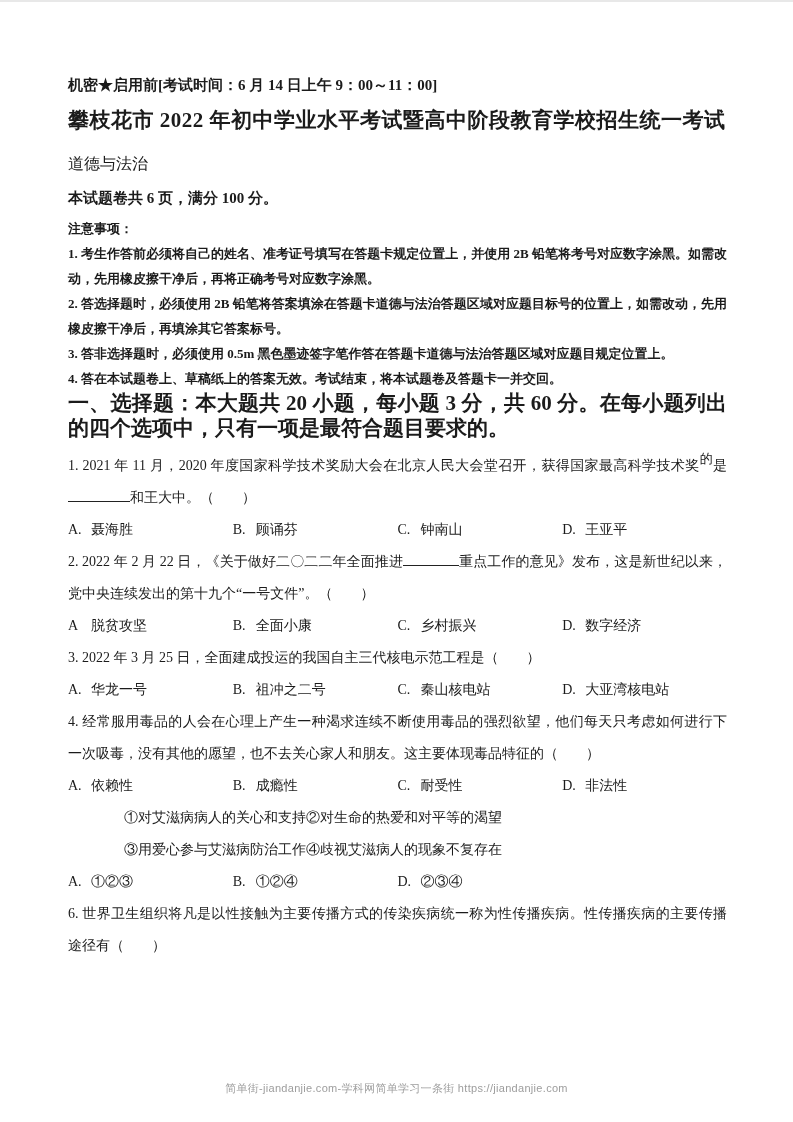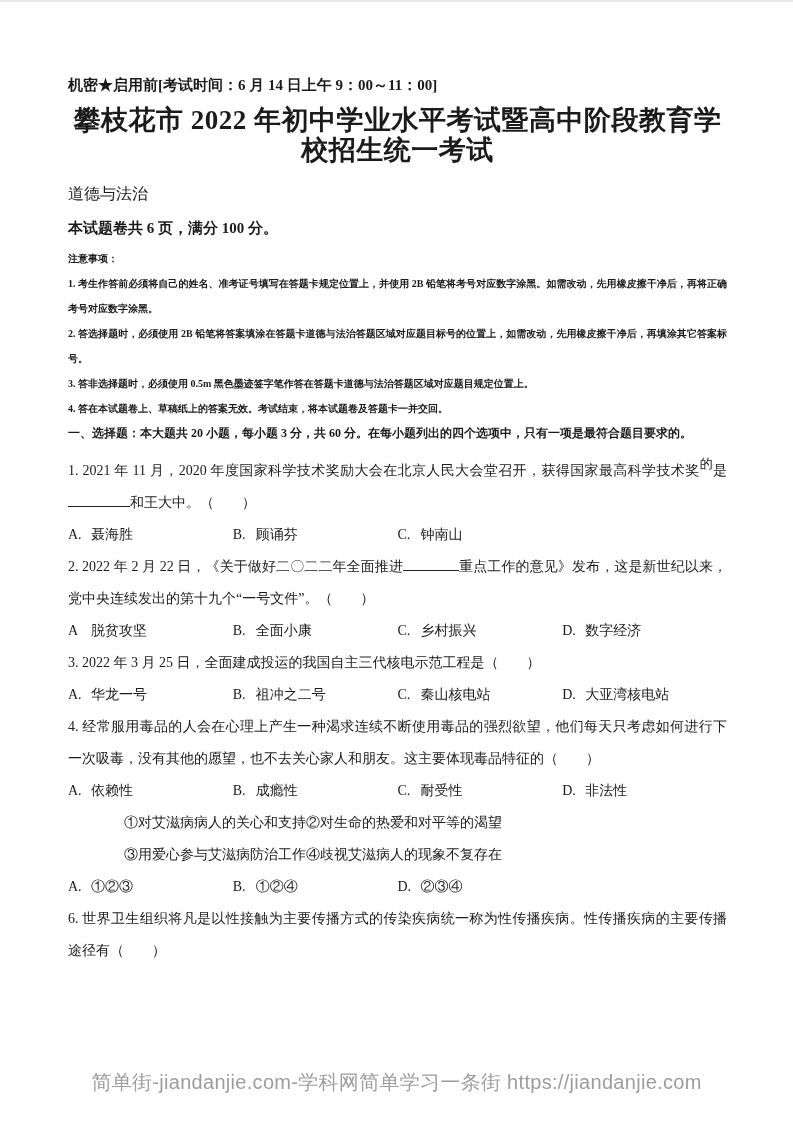--- a/index.html
+++ b/index.html
@@ -16,53 +16,52 @@
     overflow: hidden;
   }
   
   .secrecy {
     font-size: 15px;
     font-weight: bold;
     line-height: 22px;
   }
   .title {
     margin: 9px 0 0 0;
-    font-size: 27px;
-    font-weight: bold;
-    text-align: center;
+    font-size: 21px;
+    font-weight: bold;
     line-height: 30px;
     letter-spacing: 0.5px;
   }
   .subject {
     margin: 15px 0 0 0;
     font-size: 16px;
     font-weight: normal;
     line-height: 28px;
   }
   .paper-info {
     margin-top: 9px;
     font-size: 15px;
     font-weight: bold;
     text-align: left;
     line-height: 22px;
   }
   
   .notes {
     margin-top: 7px;
-    font-size: 10px;
+    font-size: 13px;
     font-weight: bold;
     line-height: 25px;
   }
   .notes p {
     margin: 0;
     text-align: justify;
   }
   .section-title {
     margin: 0;
-    font-size: 12px;
+    font-size: 21px;
     font-weight: bold;
     line-height: 25px;
     text-align: justify;
   }
   
   .questions {
     margin-top: 9px;
     font-size: 14px;
     line-height: 32px;
   }
@@ -98,21 +97,21 @@
   .pair { display: flex; min-height: 32px; text-align: right; }
   .pair .item-first { width: 238px; }
   
   .footer {
     position: absolute;
     left: 0;
     right: 0;
     bottom: 28px;
     text-align: center;
     font-family: "Liberation Sans", "DejaVu Sans", sans-serif;
-    font-size: 20px;
+    font-size: 11px;
     color: #9d9d9d;
     letter-spacing: 0.3px;
   }
 </style>
 </head>
 <body>
 
 <div class="page">
 
   <div class="secrecy">机密★启用前[考试时间：6 月 14 日上午 9：00～11：00]</div>
@@ -135,20 +134,21 @@
 
   <div class="questions">
 
     <div class="question">
       <div class="qline just"><span>1. 2021 年 11 月，2020 年度国家科学技术奖励大会在北京人民大会堂召开，获得国家最高科学技术奖</span><span class="sup">的</span><span>是</span></div>
       <div class="qline"><span class="blank"></span><span>和王大中。（　　）</span></div>
       <div class="options">
         <span class="opt"><span class="opt-label">A.</span><span>聂海胜</span></span>
         <span class="opt"><span class="opt-label">B.</span><span>顾诵芬</span></span>
         <span class="opt"><span class="opt-label">C.</span><span>钟南山</span></span>
+        <span class="opt"><span class="opt-label">D.</span><span>王亚平</span></span>
       </div>
     </div>
 
     <div class="question">
       <div class="qline just"><span>2. 2022 年 2 月 22 日，《关于做好二〇二二年全面推进</span><span class="blank short"></span><span>重点工作的意见》发布，这是新世纪以来，</span></div>
       <div class="qline"><span>党中央连续发出的第十九个“一号文件”。（　　）</span></div>
       <div class="options">
         <span class="opt"><span class="opt-label">A</span><span>脱贫攻坚</span></span>
         <span class="opt"><span class="opt-label">B.</span><span>全面小康</span></span>
         <span class="opt"><span class="opt-label">C.</span><span>乡村振兴</span></span>

